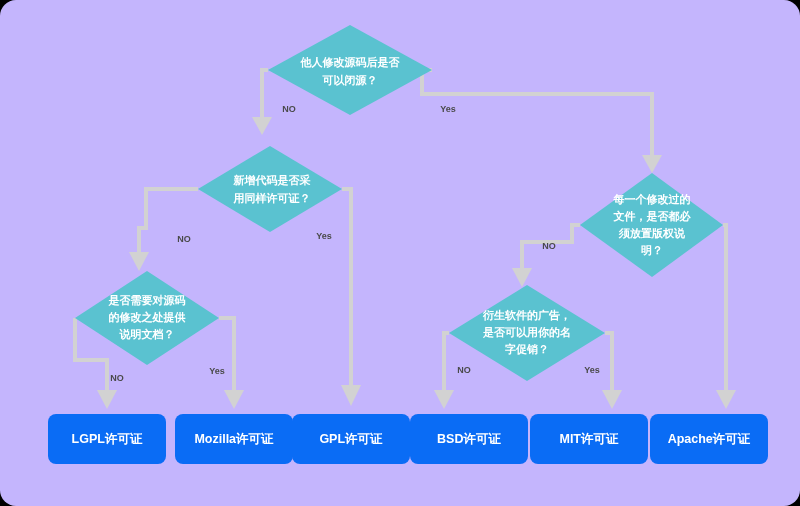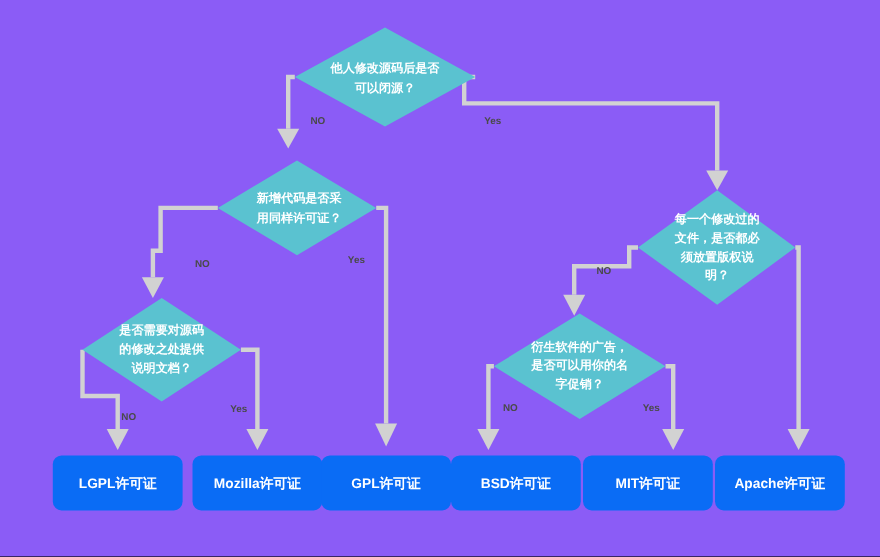--- a/index.html
+++ b/index.html
@@ -4,23 +4,24 @@
 <style>
   html, body {
     margin: 0;
     padding: 0;
     background: #000000;
   }
   #stage {
     position: relative;
     width: 800px;
     height: 506px;
-    background: #8b5cf6;
+    background: #c4b5fd;
     overflow: hidden;
     font-family: "Liberation Sans", "DejaVu Sans", sans-serif;
+    border-radius: 16px;
   }
   #chart-svg {
     position: absolute;
     left: 0;
     top: 0;
     width: 800px;
     height: 506px;
     display: block;
   }
   .diamond-text {

